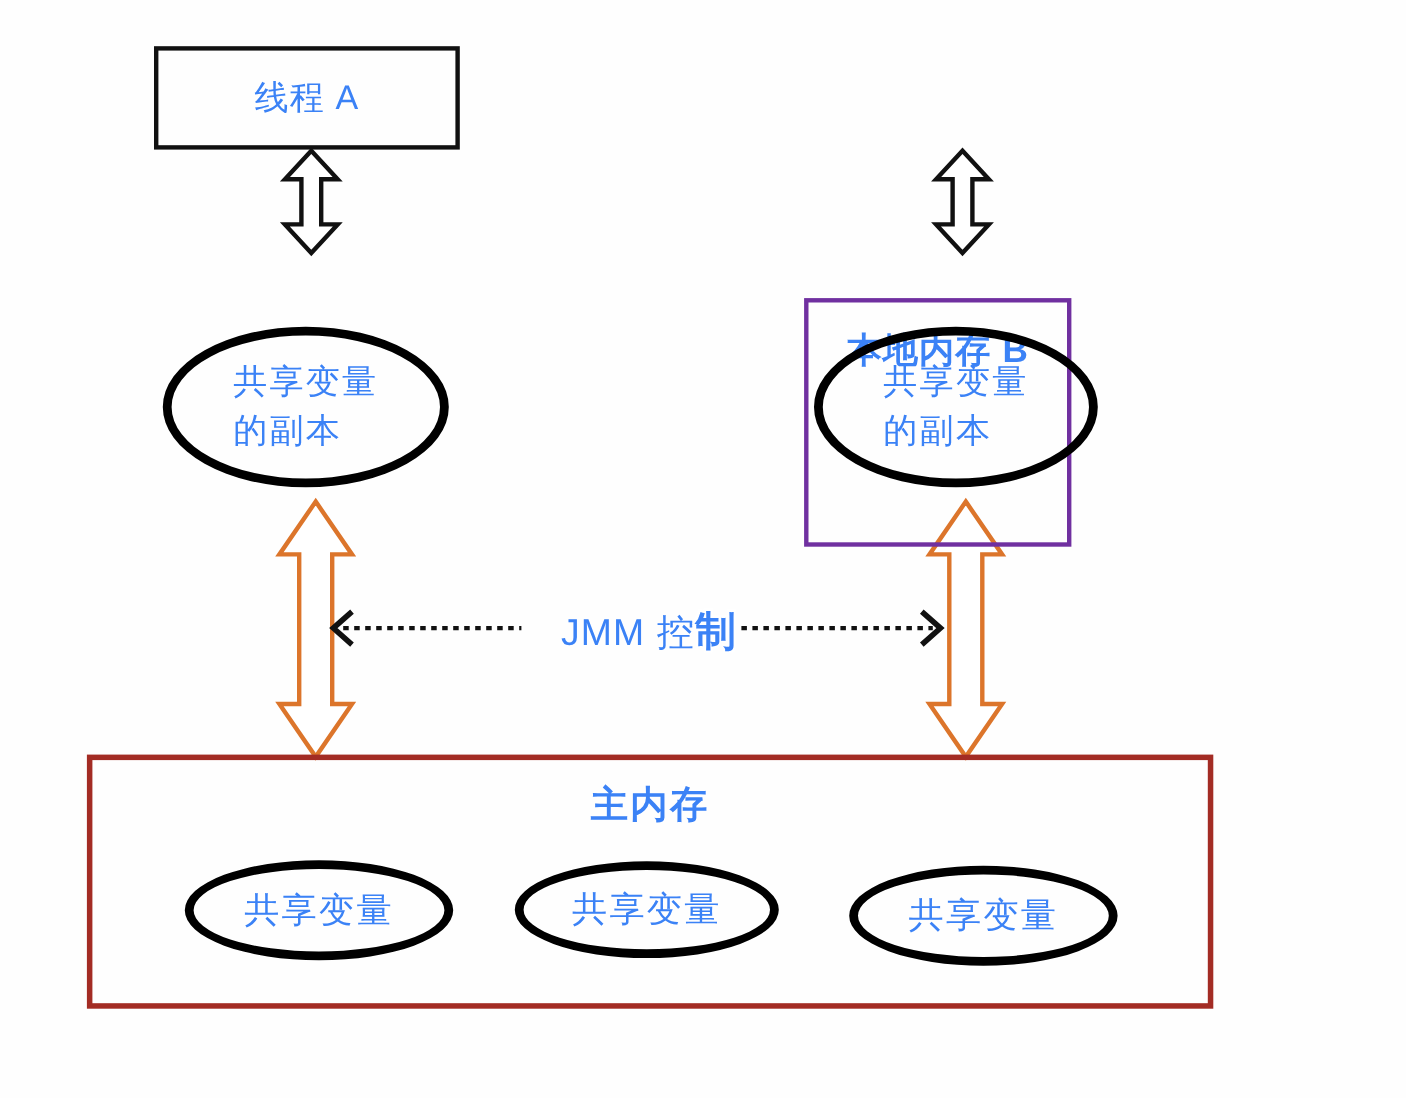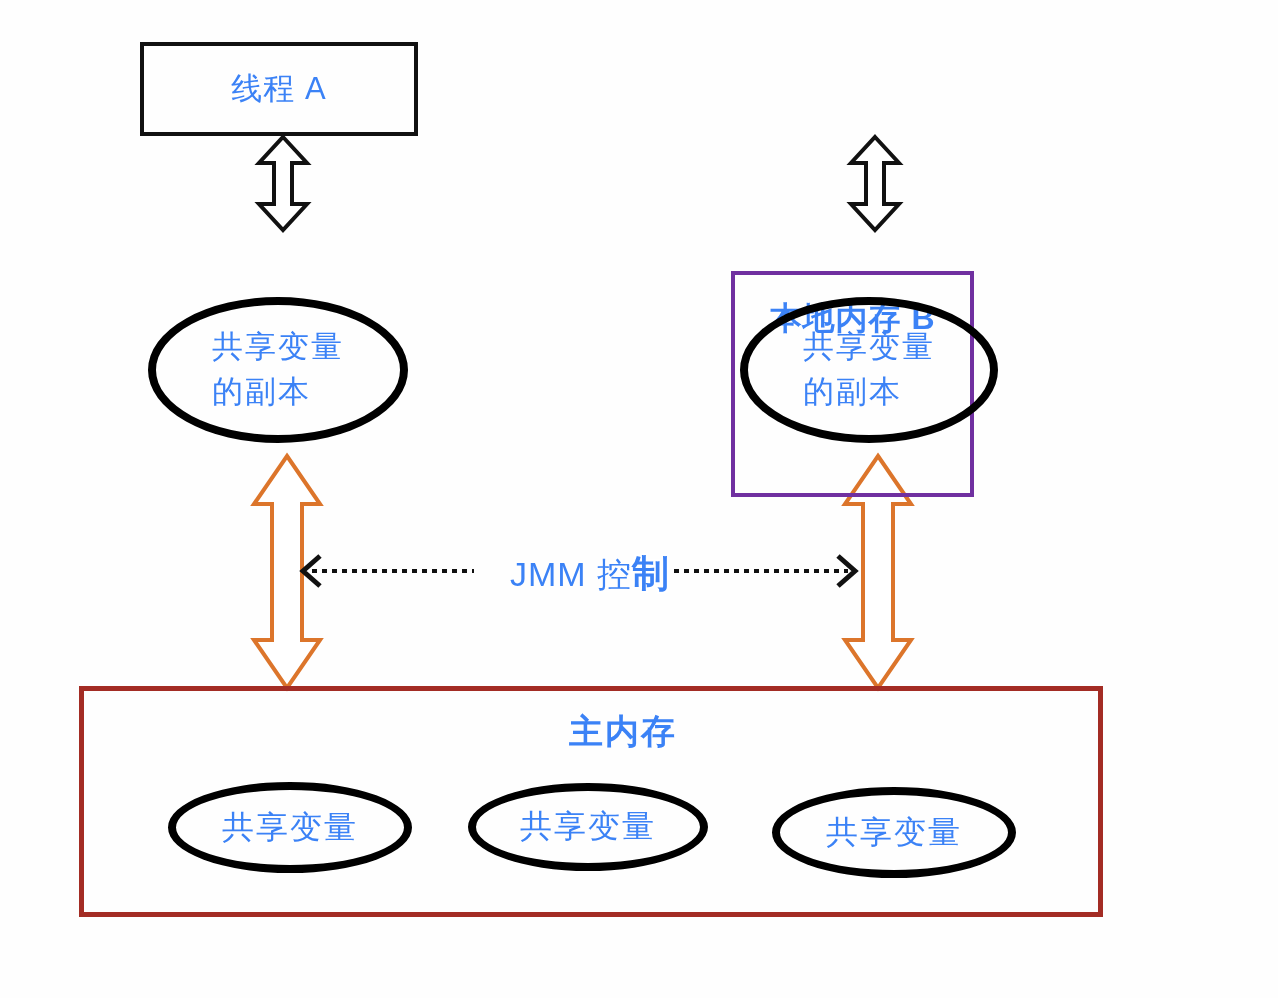--- a/index.html
+++ b/index.html
@@ -25,21 +25,21 @@
   .ellipse-copy-text{
     font-family:"Liberation Serif","DejaVu Serif",serif;font-size:31px;line-height:1.45;
     text-align:left;letter-spacing:2px;
   }
   .ellipse-shared-text{
     font-family:"Liberation Serif","DejaVu Serif",serif;font-size:32px;letter-spacing:2px;
   }
   .main-box{border:5px solid #A32C24;}
   .main-title{
     position:absolute;left:0;top:18px;width:100%;text-align:center;
-    font-size:34px;font-weight:bold;letter-spacing:2px;padding-left:32px;
+    font-size:34px;font-weight:bold;letter-spacing:2px;
   }
   #jmm-label{
     position:absolute;left:510px;top:549px;z-index:4;font-size:34px;letter-spacing:1px;
     white-space:nowrap;
   }
   #jmm-label .bold-char{
     font-weight:bold;font-size:37px;
     text-shadow:-2px 0 0 #fff,2px 0 0 #fff,0 -2px 0 #fff,0 2px 0 #fff,
                 -2px -2px 0 #fff,2px 2px 0 #fff,-2px 2px 0 #fff,2px -2px 0 #fff;
   }

